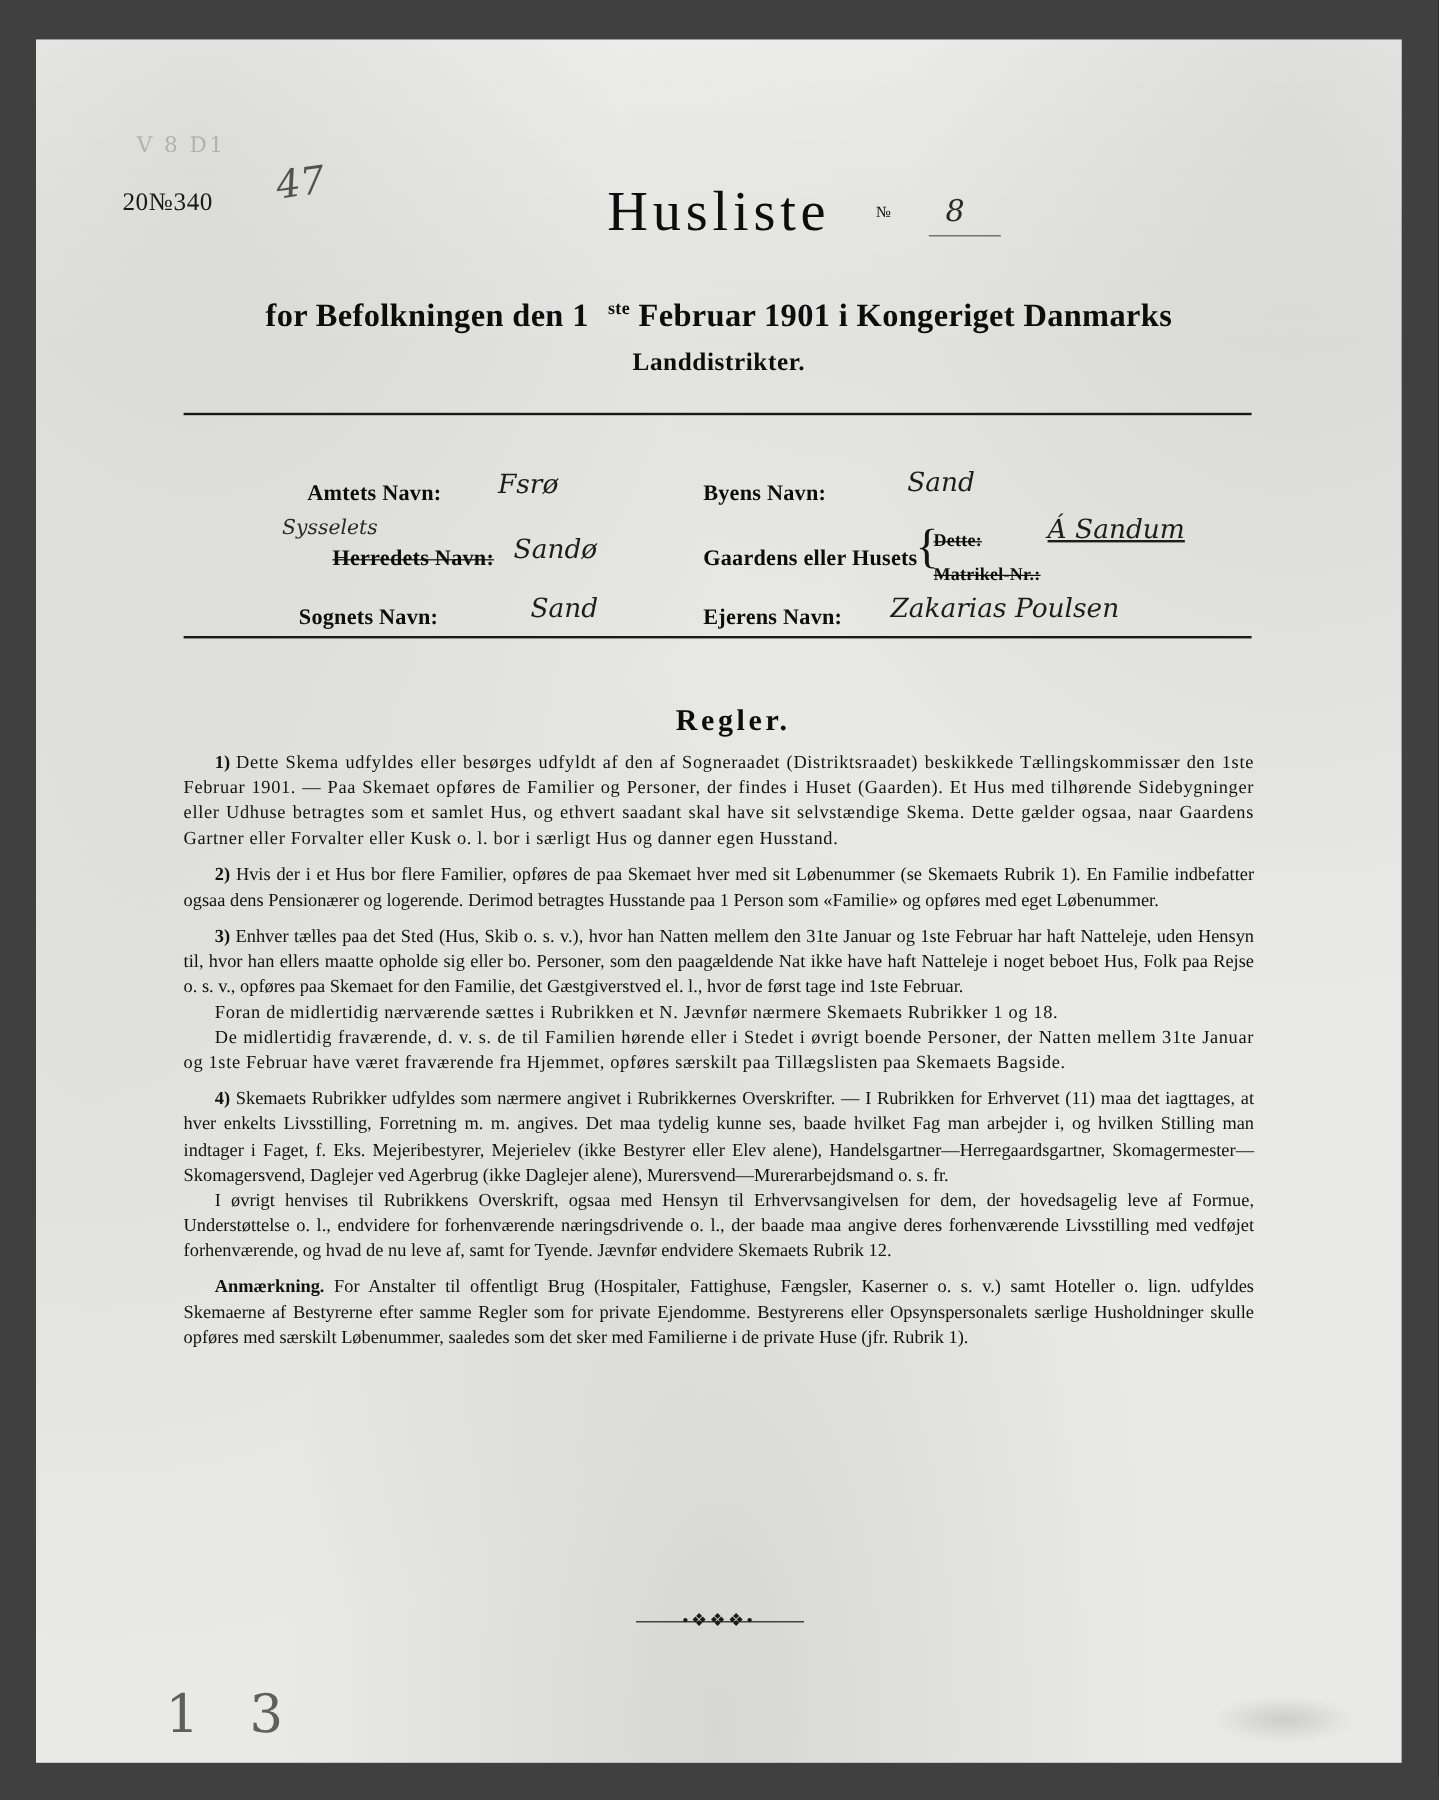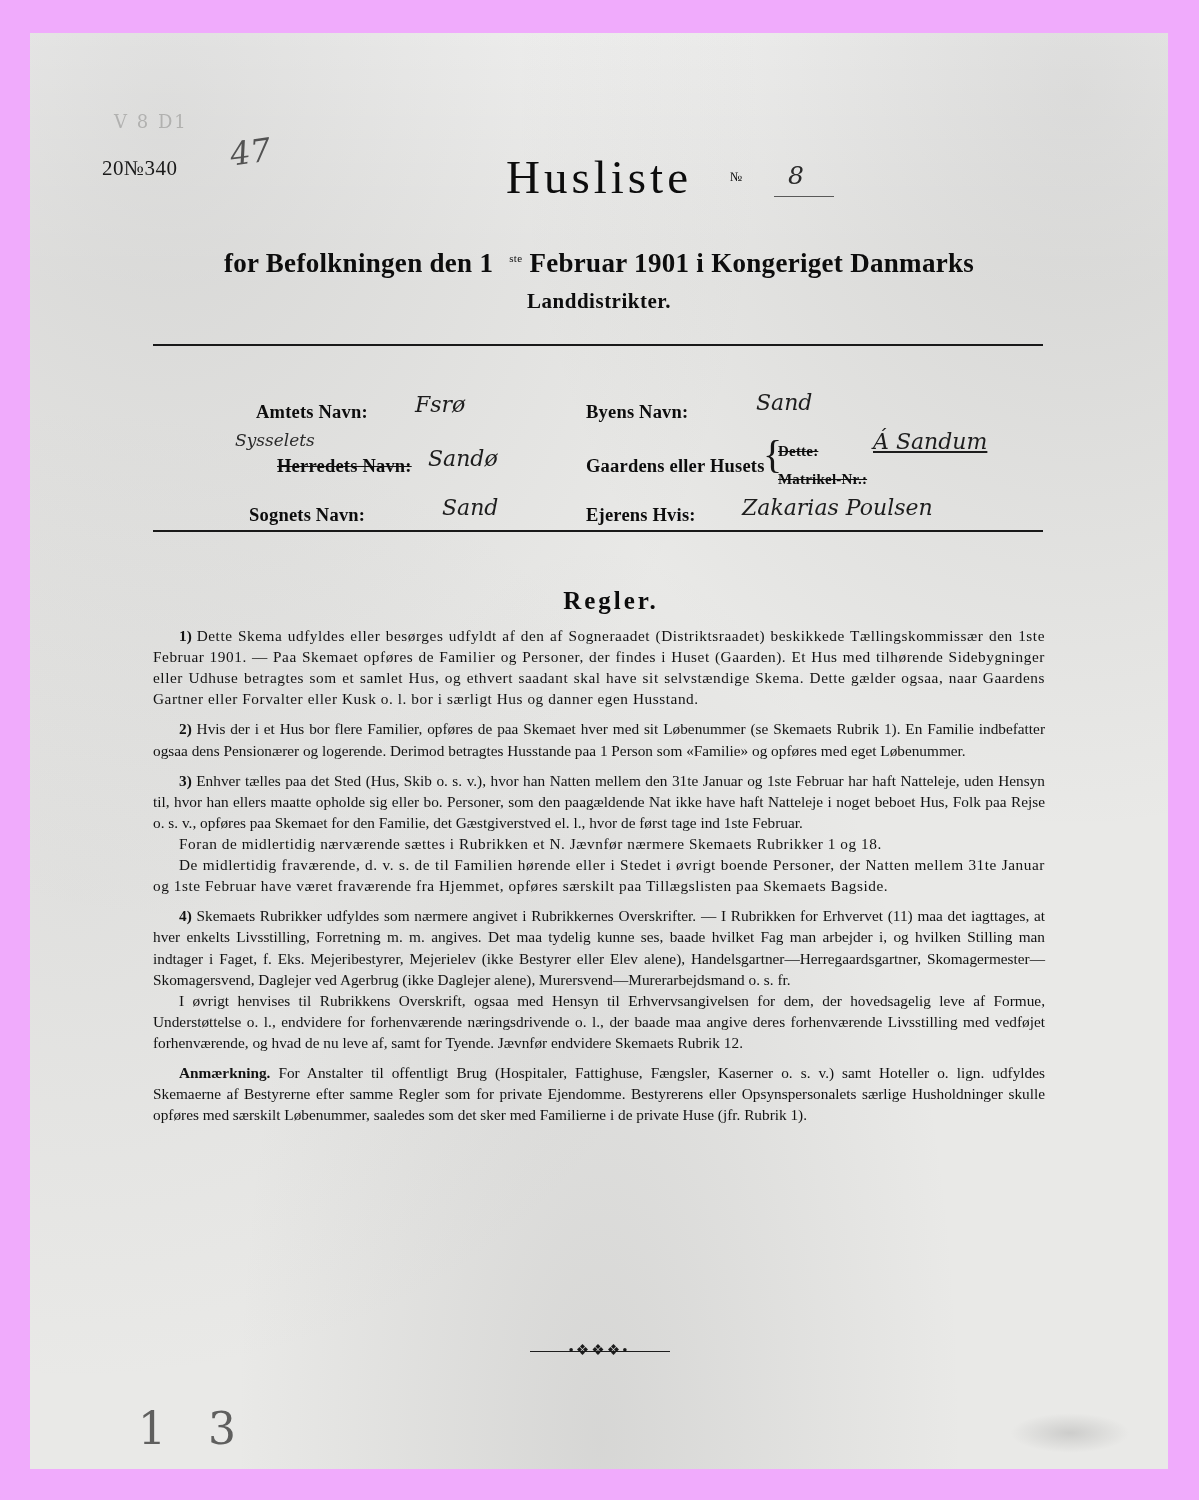--- a/index.html
+++ b/index.html
@@ -11,21 +11,21 @@
     width: 1199px;
     height: 1500px;
     overflow: hidden;
     font-family: "Liberation Serif", serif;
   }
   .frame {
     position: absolute;
     left: 0; top: 0;
     width: 1199px;
     height: 1500px;
-    background: #f0abfc;
+    background: #404040;
   }
   .page {
     position: absolute;
     left: 30px;
     top: 33px;
     width: 1138px;
     height: 1436px;
     background: #e9e9e7;
     box-shadow: none;
   }
@@ -119,21 +119,21 @@
   }
   .subtitle1 {
     position: absolute;
     left: 0; top: 215px;
     width: 1138px;
     text-align: center;
     font-size: 27px;
     font-weight: bold;
     letter-spacing: 0.3px;
   }
-  .subtitle1 sup { font-size: 11px; font-weight: normal; margin-left: 16px; }
+  .subtitle1 sup { font-size: 15px; font-weight: bold; margin-left: 16px; }
   .subtitle2 {
     position: absolute;
     left: 0; top: 256px;
     width: 1138px;
     text-align: center;
     font-size: 21px;
     font-weight: bold;
     letter-spacing: 0.5px;
   }
 
@@ -276,21 +276,21 @@
       <div class="fl" style="left:556px; top:369px;">Byens Navn:</div>
       <div class="hw" style="left:726px; top:357px;">Sand</div>
 
       <div class="fl" style="left:556px; top:423px;">Gaardens eller Husets</div>
       <div class="brace" style="left:733px; top:402px;">{</div>
       <div class="fl small strike" style="left:748px; top:410px;">Dette:</div>
       <div class="hw" style="left:843px; top:396px;text-decoration:underline;">Á Sandum</div>
       <div class="fl small strike" style="left:748px; top:438px;">Matrikel-Nr.:</div>
       <div class="hw smallhw" style="left:860px; top:434px;"></div>
 
-      <div class="fl" style="left:556px; top:472px;">Ejerens Hvis:</div>
+      <div class="fl" style="left:556px; top:472px;">Ejerens Navn:</div>
       <div class="hw" style="left:712px; top:462px;">Zakarias Poulsen</div>
 
       <div class="regler-head">Regler.</div>
 
       <div class="body-text">
         <p class="para indent"><span class="num">1)</span> <span class="spaced">Dette Skema udfyldes eller besørges udfyldt af den af Sogneraadet (Distriktsraadet) beskikkede Tællingskommissær den 1ste Februar 1901. — Paa Skemaet opføres de Familier og Personer, der findes i Huset (Gaarden). Et Hus med tilhørende Sidebygninger eller Udhuse betragtes som et samlet Hus, og ethvert saadant skal have sit selvstændige Skema. Dette gælder ogsaa, naar Gaardens Gartner eller Forvalter eller Kusk o. l. bor i særligt Hus og danner egen Husstand.</span></p>
 
         <p class="para indent"><span class="num">2)</span> <span>Hvis der i et Hus bor flere Familier, opføres de paa Skemaet hver med sit Løbenummer (se Skemaets Rubrik 1). En Familie indbefatter ogsaa dens Pensionærer og logerende. Derimod betragtes Husstande paa 1 Person som «Familie» og opføres med eget Løbenummer.</span></p>
 
         <p class="para tight indent"><span class="num">3)</span> <span>Enhver tælles paa det Sted (Hus, Skib o. s. v.), hvor han Natten mellem den 31te Januar og 1ste Februar har haft Natteleje, uden Hensyn til, hvor han ellers maatte opholde sig eller bo. Personer, som den paagældende Nat ikke have haft Natteleje i noget beboet Hus, Folk paa Rejse o. s. v., opføres paa Skemaet for den Familie, det Gæstgiverstved el. l., hvor de først tage ind 1ste Februar.</span></p>

